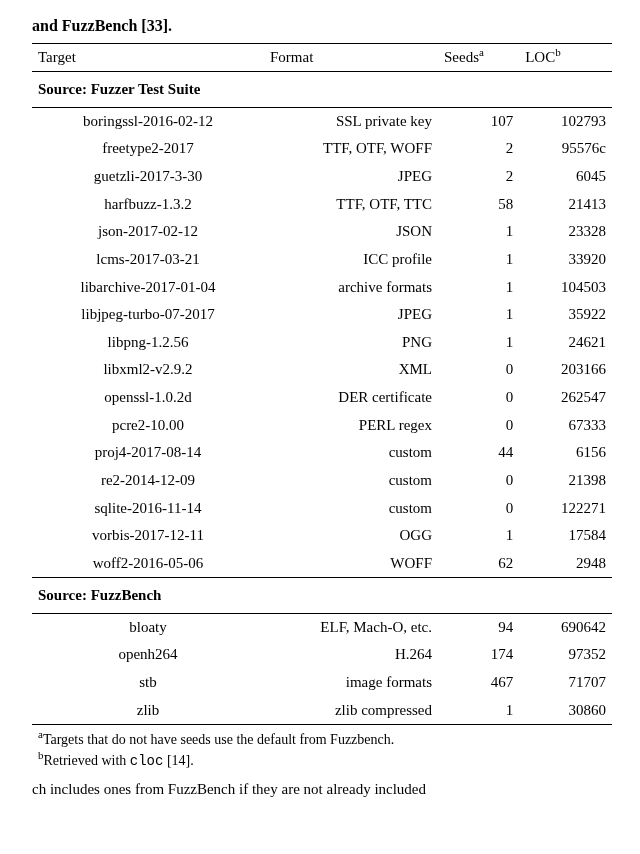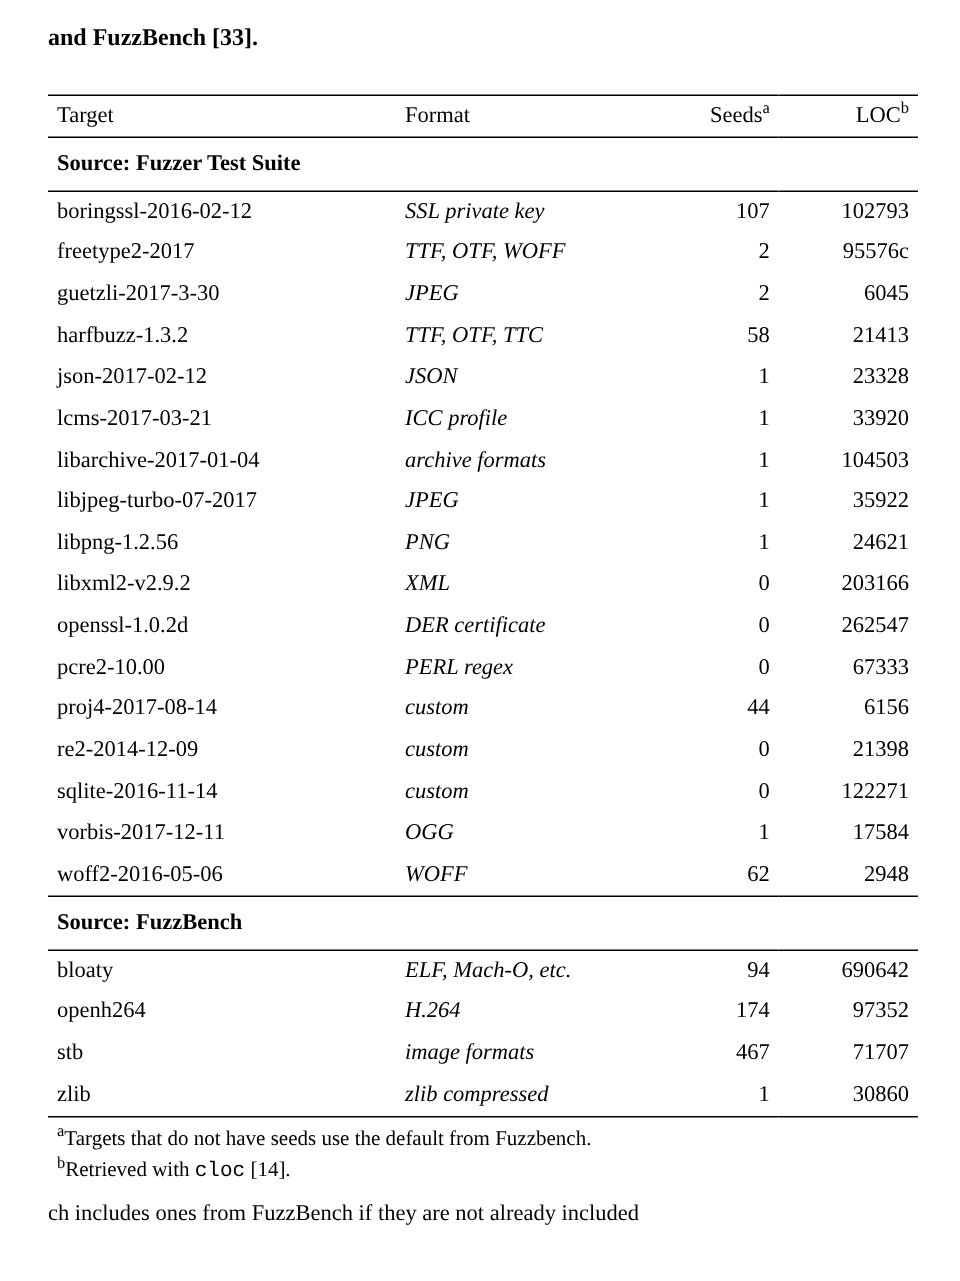--- a/index.html
+++ b/index.html
@@ -12,42 +12,42 @@
     color: #000;
     width: 640px;
     line-height: 1.55;
   }
   .page {
     padding: 14px 28px 8px 32px;
   }
   .top-frag {
     font-weight: bold;
     font-size: 16px;
-    margin-bottom: 24px;
+    margin-bottom: 4px;
     font-family: Liberation Serif, serif;
   }
   table {
     border-collapse: collapse;
     width: 100%;
     table-layout: fixed;
   }
   col.ctarget { width: 40%; }
   col.cformat { width: 30%; }
   col.cseeds  { width: 14%; }
   col.cloc    { width: 16%; }
   th, td {
     padding: 2.2px 6px;
     font-weight: normal;
     vertical-align: top;
   }
   th { text-align: left; }
-  td.target { text-align: left; }
-  td.format { text-align: left; font-style: italic; }
+  td.target { text-align: center; }
+  td.format { text-align: right; }
   td.num { text-align: right; }
-  th.num { text-align: right; }
+  th.num { }
   .rule-top { border-top: 1.4px solid #000; }
   .rule-mid { border-top: 0.8px solid #000; }
   .rule-bot { border-bottom: 1.4px solid #000; }
   .src-head td {
     font-weight: bold;
     padding-top: 6px;
     padding-bottom: 5px;
   }
   sup { font-size: 11px; line-height: 0; vertical-align: super; }
   .footnotes {

